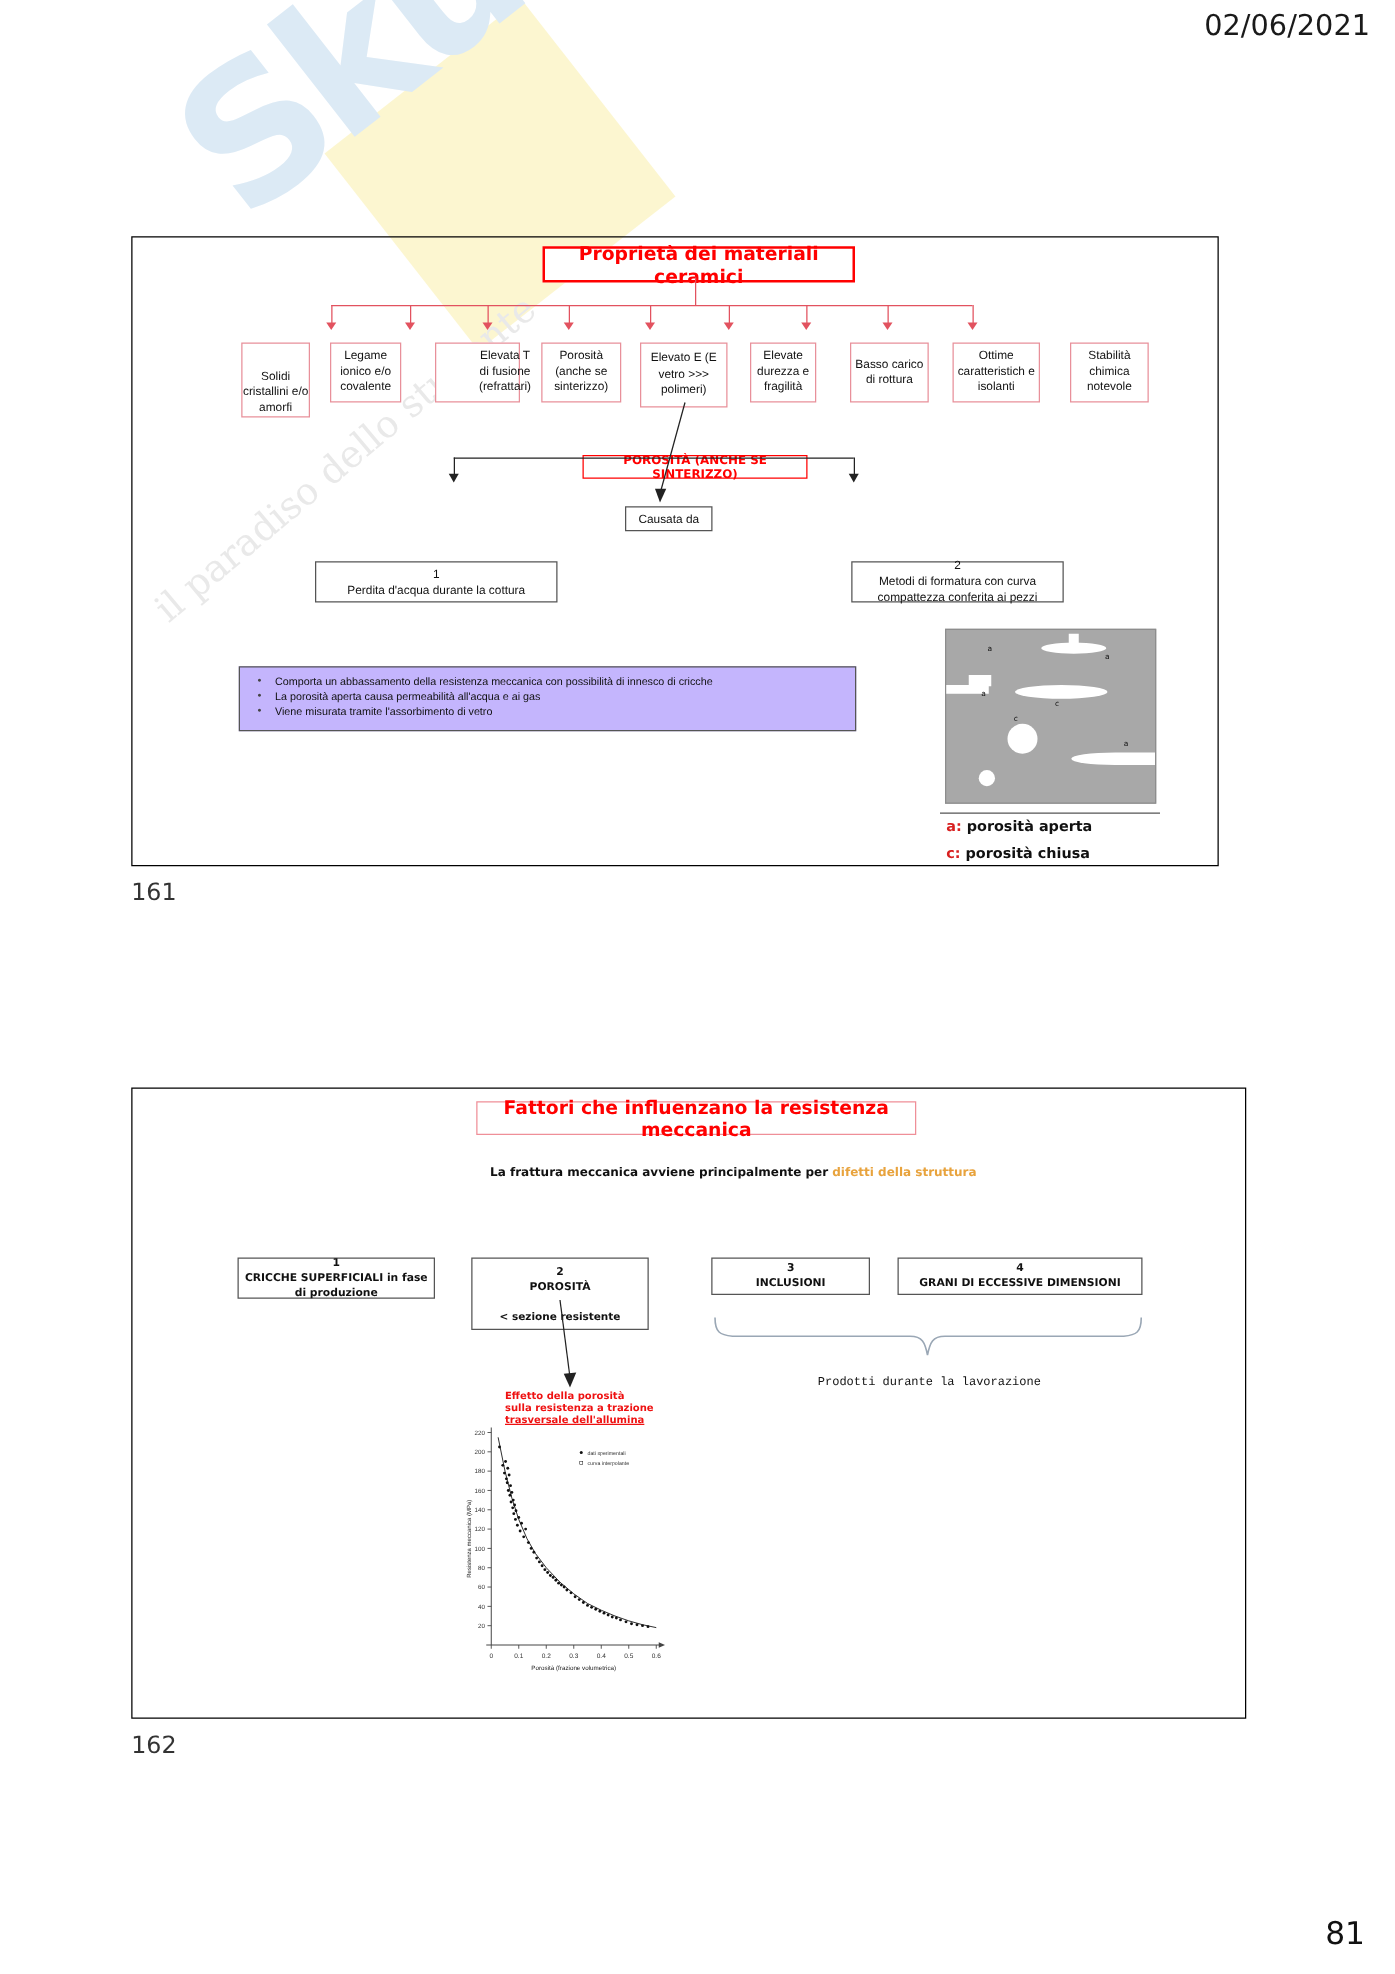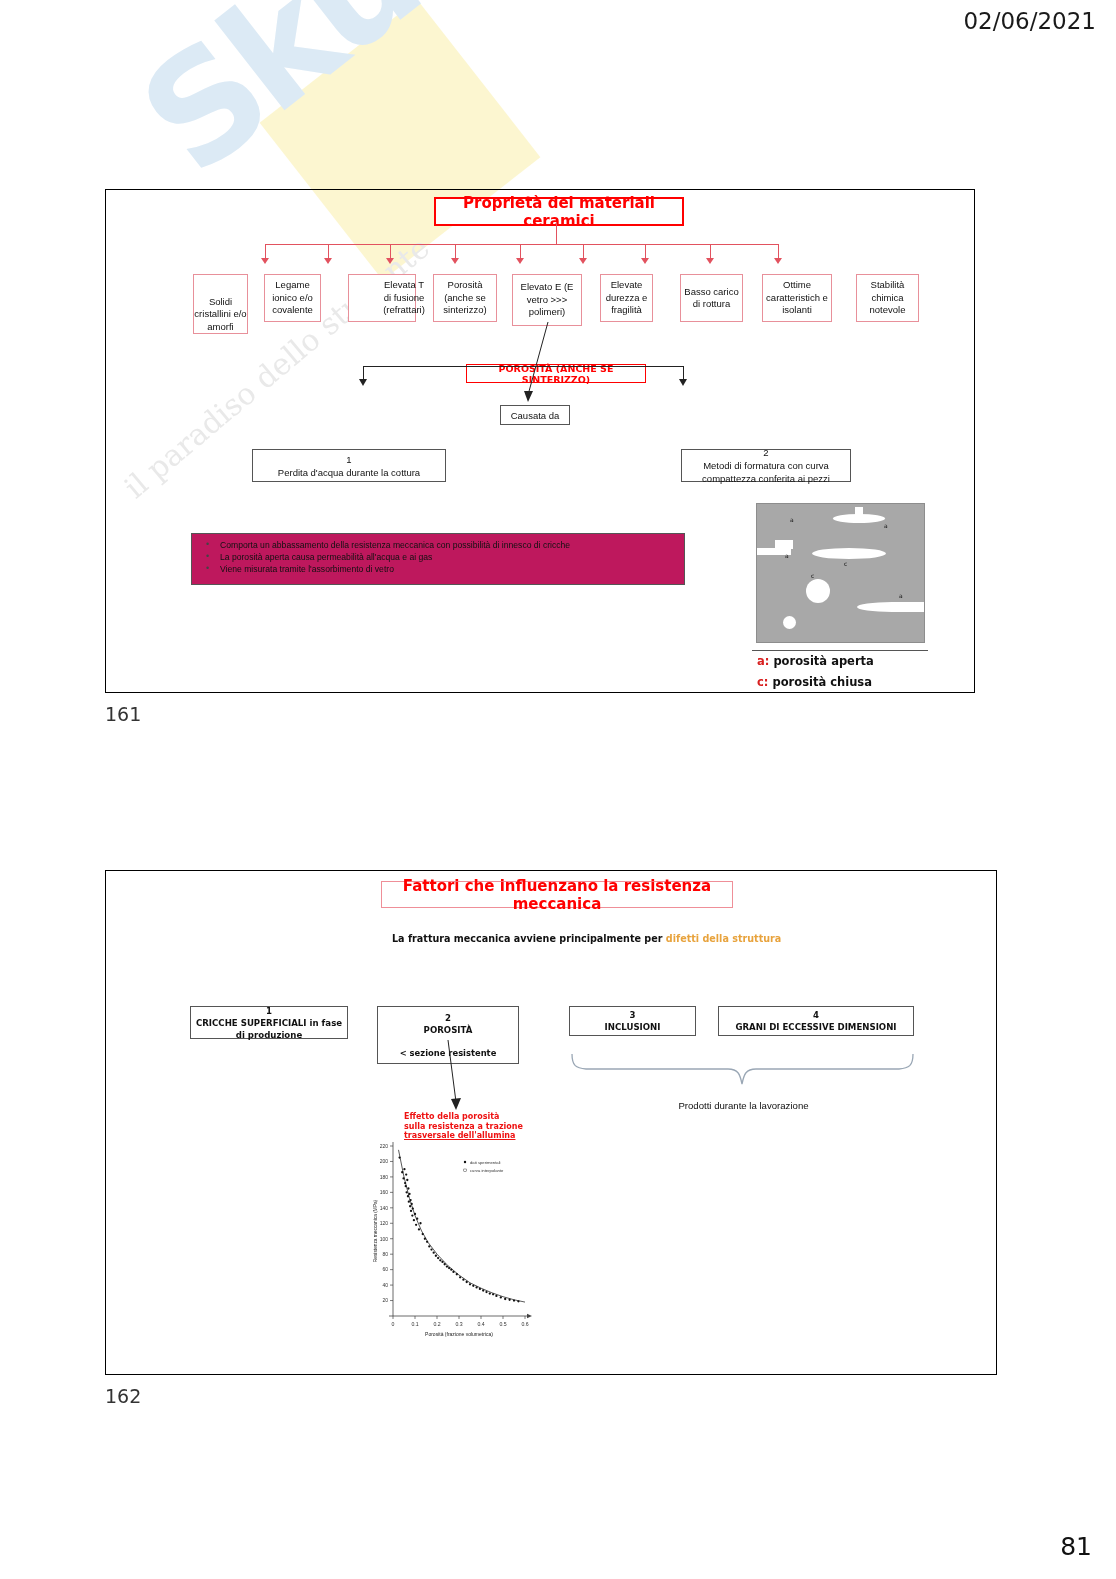--- a/index.html
+++ b/index.html
@@ -86,21 +86,21 @@
   
   .numbox{font-size:9.5px;line-height:13px;color:#111;padding:2px 4px;}
   .numbox .n{font-size:9.5px;}
 
   #s1-b1{left:252px;top:449px;width:194px;height:33px;}
   #s1-b2{left:681px;top:449px;width:170px;height:33px;}
 
   
   #s1-bullets{
     position:absolute;left:191px;top:533px;width:494px;height:52px;
-    border:1px solid #555;background:#be185d;box-sizing:border-box;
+    border:1px solid #555;background:#c4b5fd;box-sizing:border-box;
     padding:5px 6px 21px 8px;z-index:3;
   }
   #s1-bullets ul{margin:0;padding:0;list-style:none;}
   #s1-bullets li{font-size:8.6px;line-height:12px;color:#111;position:relative;padding-left:20px;}
   #s1-bullets li:before{content:"\2022";position:absolute;left:6px;top:-1px;font-size:9px;color:#444;}
 
   
   #micro{position:absolute;left:756px;top:503px;width:167px;height:138px;
          background:#a8a8a8;border:1px solid #8d8d8d;z-index:3;overflow:hidden;}
   .pore{position:absolute;background:#ffffff;}
@@ -121,21 +121,21 @@
   #s2-f1{left:190px;top:1006px;width:158px;height:33px;}
   #s2-f2{left:377px;top:1006px;width:142px;height:58px;}
   #s2-f3{left:569px;top:1006px;width:127px;height:30px;}
   #s2-f4{left:718px;top:1006px;width:196px;height:30px;}
 
   #s2-f2 .sub{margin-top:11px;font-weight:bold;font-size:8.4px;}
 
   
   #brace{position:absolute;left:570px;top:1052px;width:345px;height:34px;z-index:4;}
   #brace-label{position:absolute;left:571px;top:1100px;width:345px;text-align:center;
-               font-size:9.6px;color:#111;z-index:4;font-family:Liberation Sans, sans-serif;}
+               font-size:9.6px;color:#111;z-index:4;font-family:Liberation Mono, monospace;}
 
   
   #chart-caption{position:absolute;left:404px;top:1112px;width:130px;z-index:5;
     font-size:8px;font-weight:bold;line-height:9.5px;color:#ee1111;
     font-family:"DejaVu Sans",sans-serif;}
   #chart-caption .u{text-decoration:underline;}
 
   
   #chart{position:absolute;left:367px;top:1138px;width:165px;height:215px;z-index:4;}
 </style>

